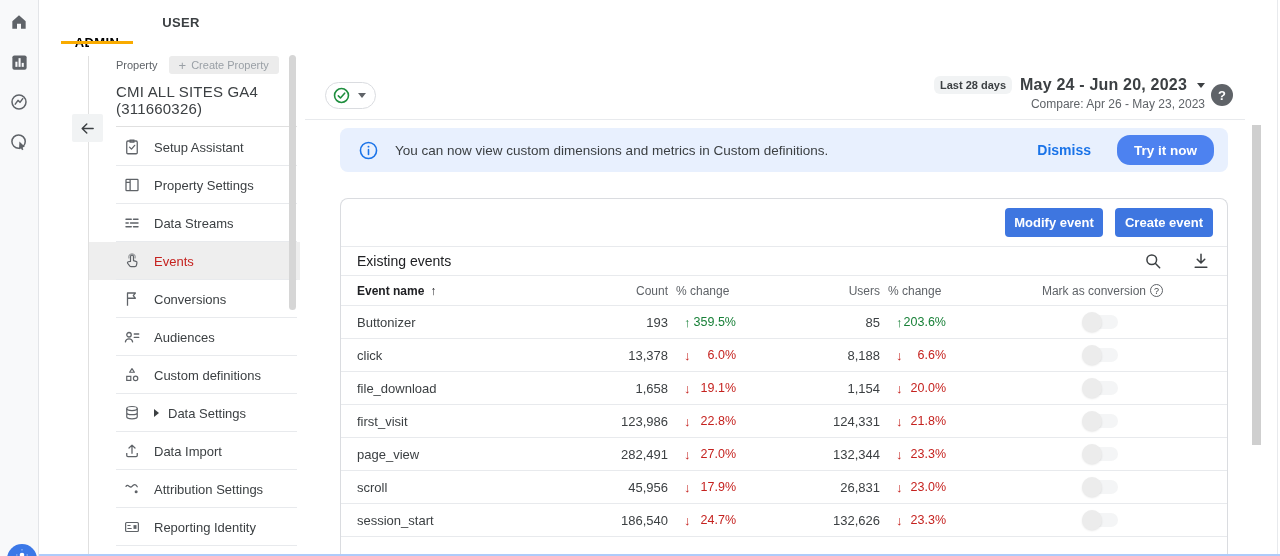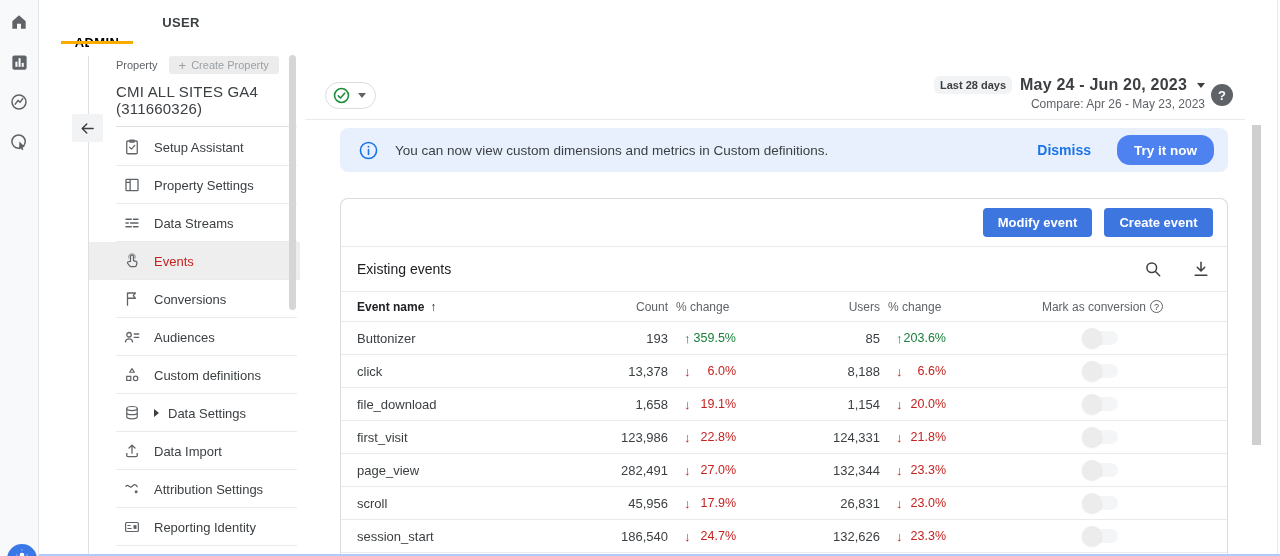--- a/index.html
+++ b/index.html
@@ -80,23 +80,23 @@
   .try-btn { background:#4d82f0; color:#fff; border:none; border-radius:13px; height:30px;
     padding:0 17px; font-size:13.5px; font-weight:700; cursor:pointer;
     font-family:"Liberation Sans", sans-serif; }
 
   
   .card { position:absolute; left:340px; top:198px; width:888px; height:372px; background:#fff;
     border:1px solid #dadce0; border-radius:8px 8px 0 0; border-bottom:none; }
   .card-toolbar { height:47px; display:flex; align-items:center; justify-content:flex-end;
     gap:12px; padding:0 14px; }
   .action-btn { background:#3e76e0; color:#fff; border:none; border-radius:4px; height:29px;
-    width:109px; font-size:13px; font-weight:700; cursor:pointer;
+    width:98px; font-size:13px; font-weight:700; cursor:pointer;
     font-family:"Liberation Sans", sans-serif; }
-  .table-title-row { height:46px; border-top:1px solid #e8eaed; border-bottom:1px solid #e8eaed;
+  .table-title-row { height:30px; border-top:1px solid #e8eaed; border-bottom:1px solid #e8eaed;
     display:flex; align-items:center; padding:0 16px;justify-content:space-between; }
   .table-title { font-size:14px; color:#202124; flex:1; }
   .tt-icon { width:20px; height:20px; color:#3c4043; cursor:pointer; }
   .tt-icon + .tt-icon { margin-left:28px; }
 
   .tgrid { display:grid; grid-template-columns:minmax(0,1fr) 120px 68px 144px 66px 265px;
     align-items:center; padding:0 16px; }
   .thead { height:30px; border-bottom:1px solid #e8eaed; font-size:12px; color:#5f6368; }
   .th-name { font-weight:700; color:#202124; display:flex; align-items:center; gap:6px; }
   .sort-arrow { font-weight:700; color:#202124; font-size:12px; }

